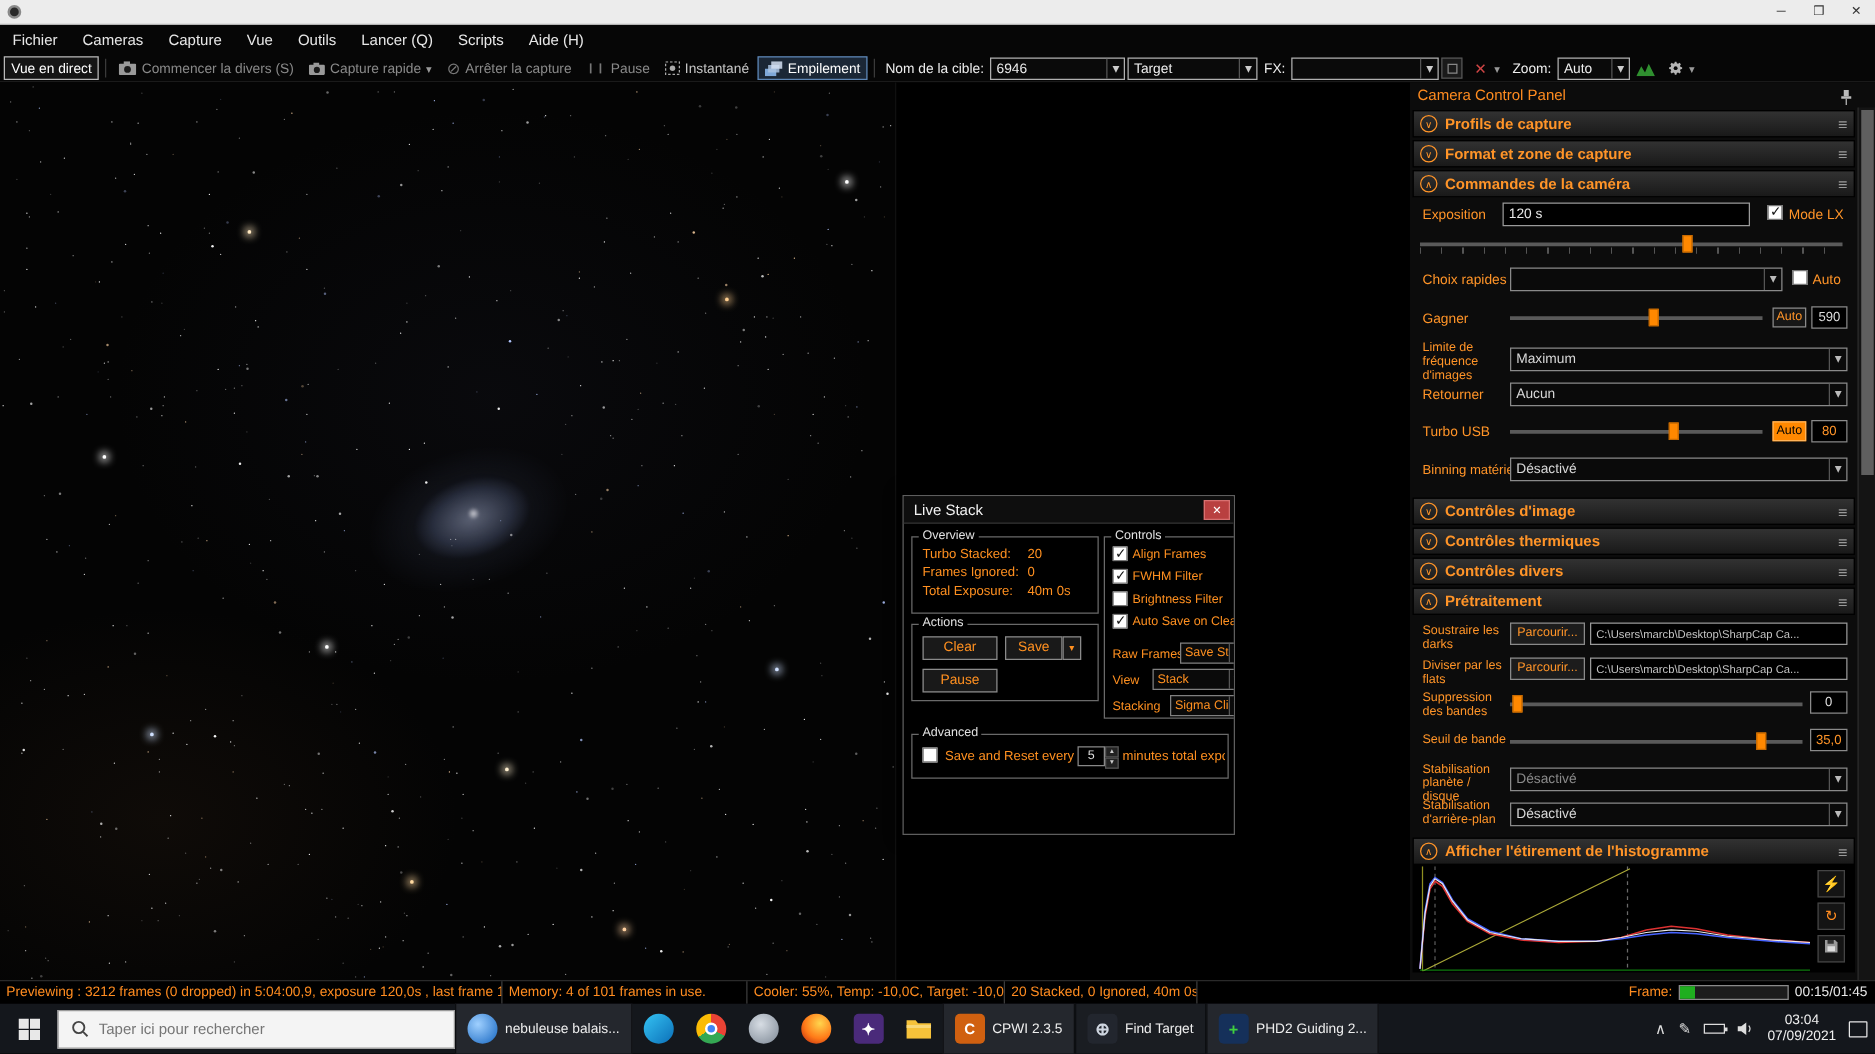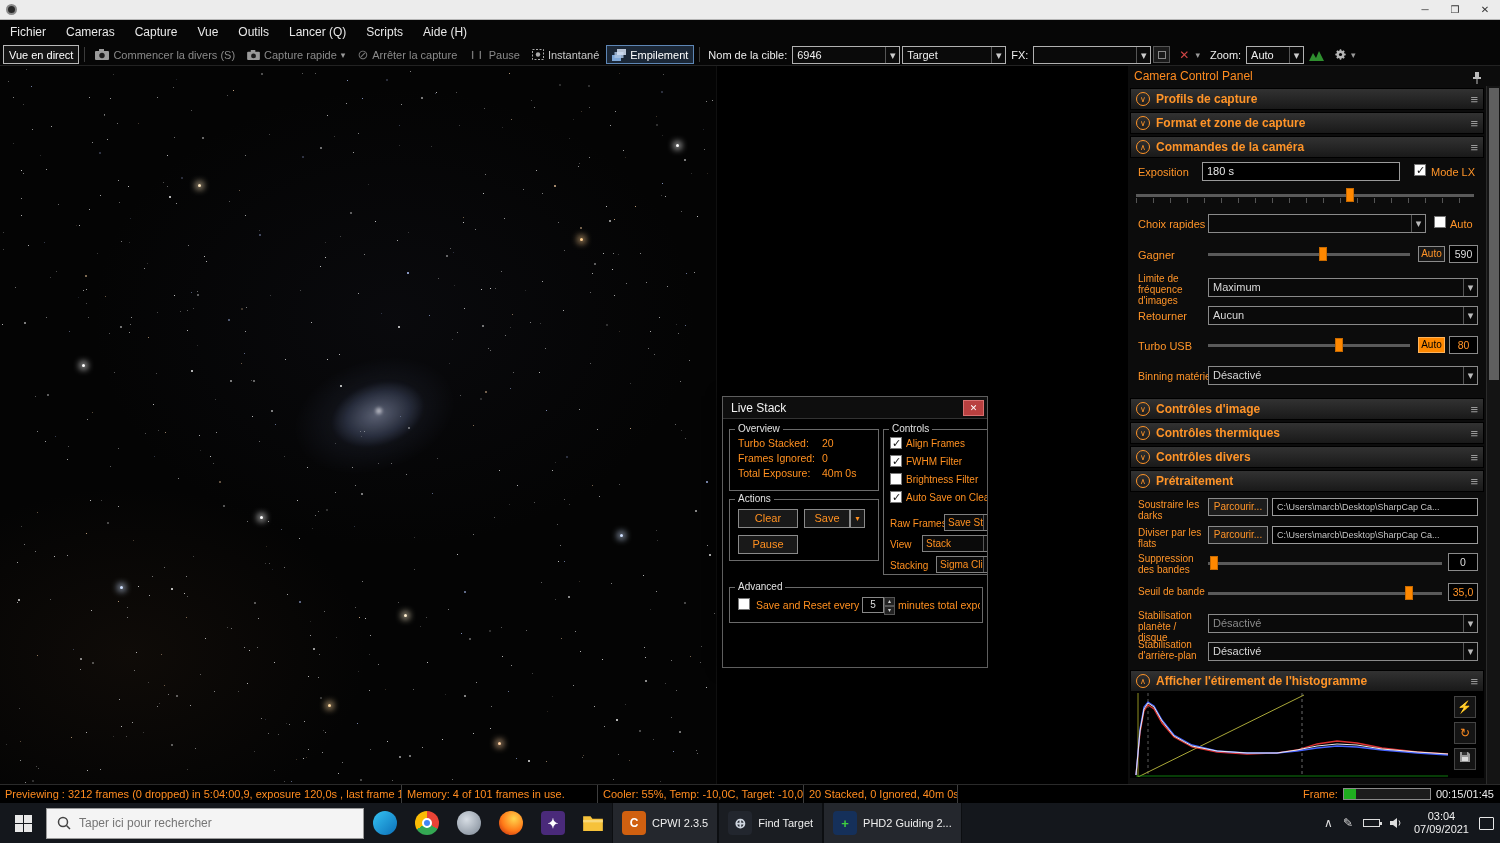--- a/index.html
+++ b/index.html
@@ -905,21 +905,21 @@
           <span class="burger">≡</span>
         </div>
       <div class="sec">
           <span class="cicon">∧</span>
           <span>Commandes de la caméra</span>
           <span class="burger">≡</span>
         </div>
 
       <div class="scnt" style="height:238px">
         <span class="plbl" style="left:8px;top:8px">Exposition</span>
-        <div class="tbox" style="left:72px;top:4px;width:198px">180 s</div>
+        <div class="tbox" style="left:72px;top:4px;width:198px">120 s</div>
         <span class="cb" style="position:absolute;left:284px;top:6px">
             <i>✓</i>
           </span>
         <span class="plbl" style="left:301px;top:8px">Mode LX</span>
 
         <div class="slider" style="left:6px;top:28px;width:338px">
             <div class="track"></div>
             <div class="ticks"></div>
             <div class="thumb" style="left:62%"></div>
           </div>
@@ -1080,20 +1080,24 @@
           <b></b>
         </span>
       </div>
     <div class="searchbox">
       <svg width="14" height="14" viewBox="0 0 14 14">
           <circle cx="6" cy="6" r="4.5" fill="none" stroke="#444" stroke-width="1.5"></circle>
           <line x1="9.5" y1="9.5" x2="13" y2="13" stroke="#444" stroke-width="1.5"></line>
         </svg>
       <input placeholder="Taper ici pour rechercher" style="">
     </div>
+    <div class="tbapp labeled">
+      <span class="cico" style="background:radial-gradient(circle at 35% 35%, #9fd0ff, #1565c0)"></span>
+      <span>nebuleuse balais...</span>
+    </div>
     <div class="tbapp">
         <span class="cico" style="background:linear-gradient(135deg,#35c3f3,#0b6fb8)"></span>
       </div>
     <div class="tbapp">
         <span class="cico" style="background:conic-gradient(#ea4335 0 33%, #34a853 33% 66%, #fbbc05 66% 100%);position:relative">
           <span style="position:absolute;left:7px;top:7px;width:10px;height:10px;border-radius:50%;background:#4285f4;border:2px solid #fff"></span>
         </span>
       </div>
     <div class="tbapp">
         <span class="cico" style="background:radial-gradient(circle at 40% 35%, #d7dde4, #7c8794)"></span>

